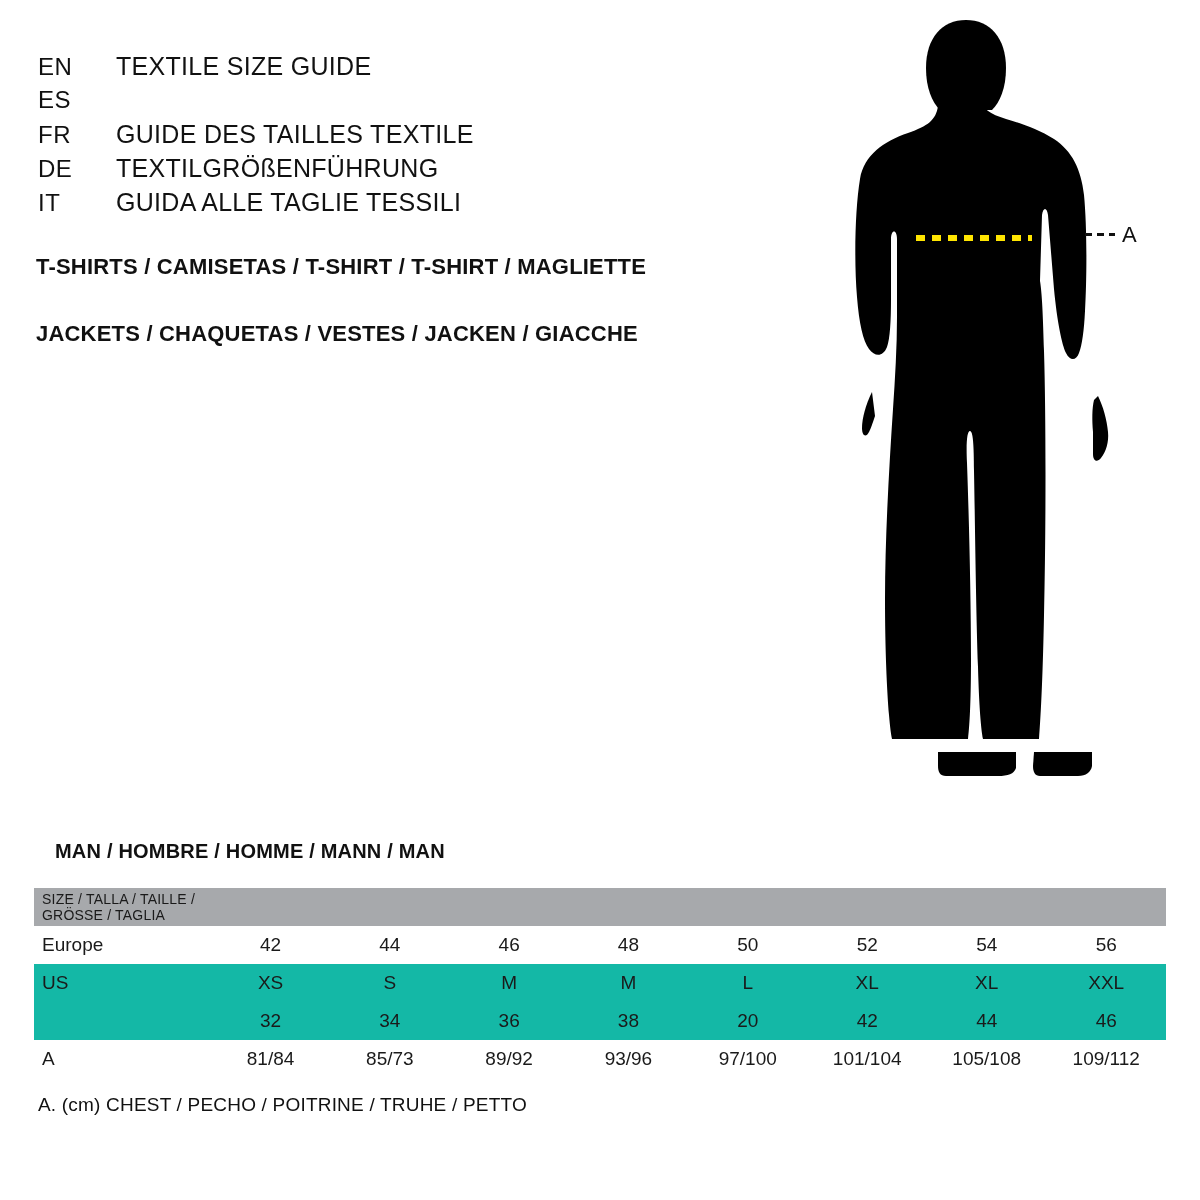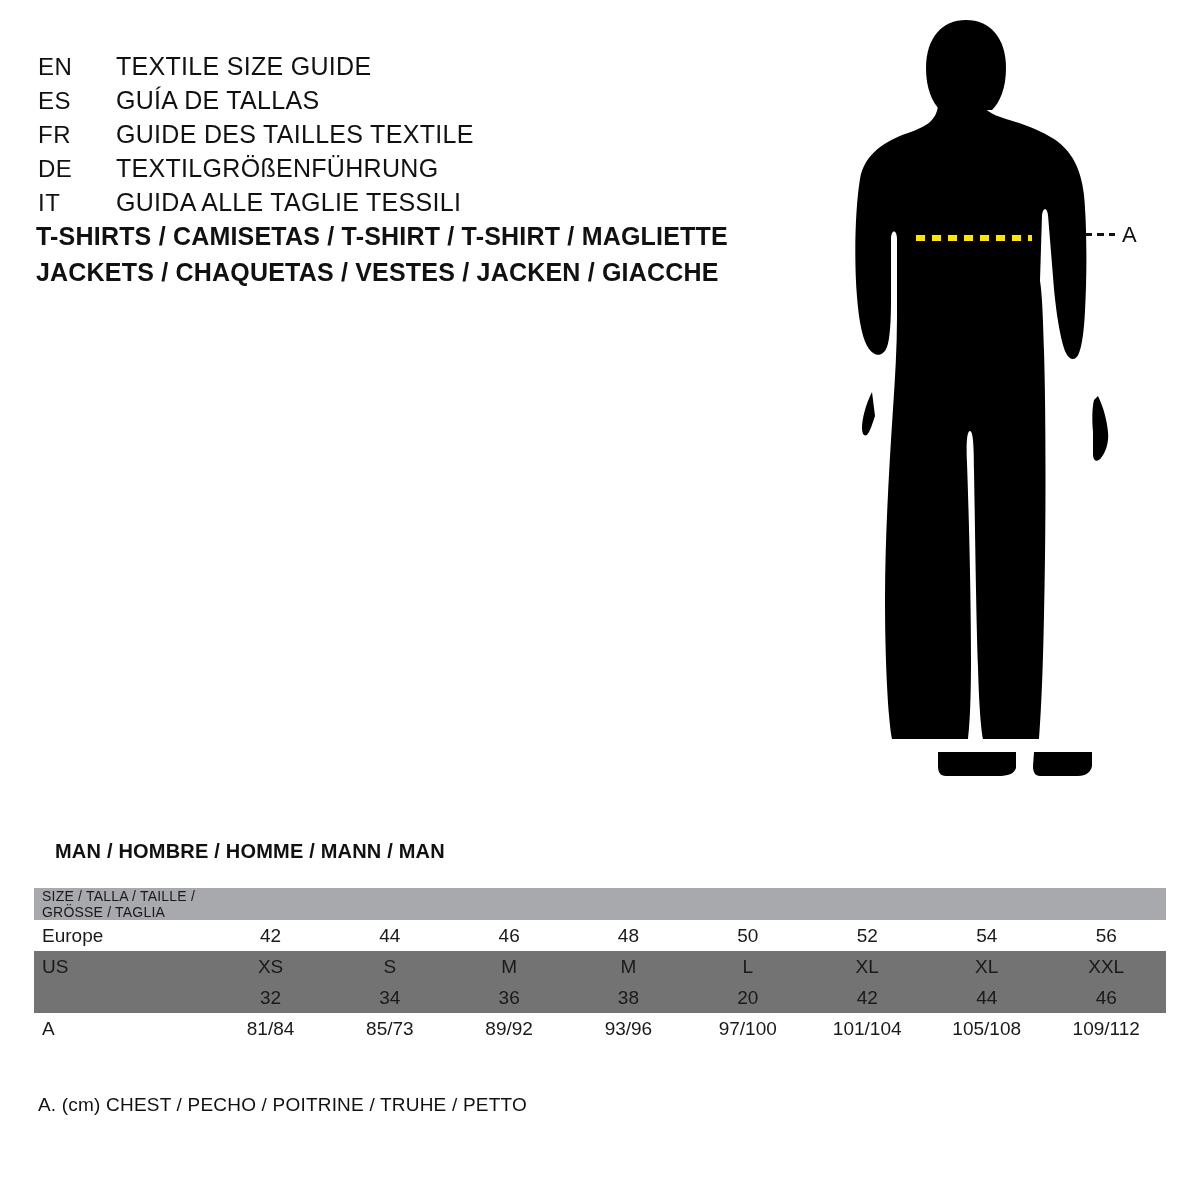--- a/index.html
+++ b/index.html
@@ -41,26 +41,27 @@
     color: #111;
   }
 
   .category-block {
     position: absolute;
     left: 36px;
     top: 218px;
     width: 760px;
   }
   .category-line {
-    font-size: 25px;
+    font-size: 22px;
     font-weight: bold;
     letter-spacing: 0.2px;
     line-height: 36px;
     color: #111;
     white-space: nowrap;
+    margin-top: 31px;
   }
 
   
   .figure-wrap {
     position: absolute;
     left: 820px;
     top: 10px;
     width: 360px;
     height: 790px;
   }
@@ -97,31 +98,31 @@
   table.size-table {
     position: absolute;
     left: 34px;
     top: 888px;
     width: 1132px;
     border-collapse: collapse;
     font-size: 19px;
   }
   table.size-table td {
     padding: 0;
-    height: 31px;
+    height: 38px;
     vertical-align: middle;
     color: #1a1a1a;
   }
   .row-head td {
     background: #a7a9ac;
     font-size: 14px;
     letter-spacing: 0.2px;
     height: 30px;
   }
-  .row-shade td { background: #737373; }
+  .row-shade td { background: #14b8a6; }
   .row-plain td { background: #ffffff; }
   .cell-label {
     width: 170px;
     padding-left: 8px !important;
     text-align: left;
   }
   .cell-val {
     text-align: center;
     width: 120px;
   }
@@ -138,21 +139,20 @@
 </head>
 <body>
 
 <div class="lang-block">
   <div class="lang-row">
     <span class="lang-code">EN</span>
     <span class="lang-text">TEXTILE SIZE GUIDE</span>
   </div>
   <div class="lang-row">
     <span class="lang-code">ES</span>
-    <span class="lang-text">GUÍA DE TALLAS</span>
   </div>
   <div class="lang-row">
     <span class="lang-code">FR</span>
     <span class="lang-text">GUIDE DES TAILLES TEXTILE</span>
   </div>
   <div class="lang-row">
     <span class="lang-code">DE</span>
     <span class="lang-text">TEXTILGRÖßENFÜHRUNG</span>
   </div>
   <div class="lang-row">

